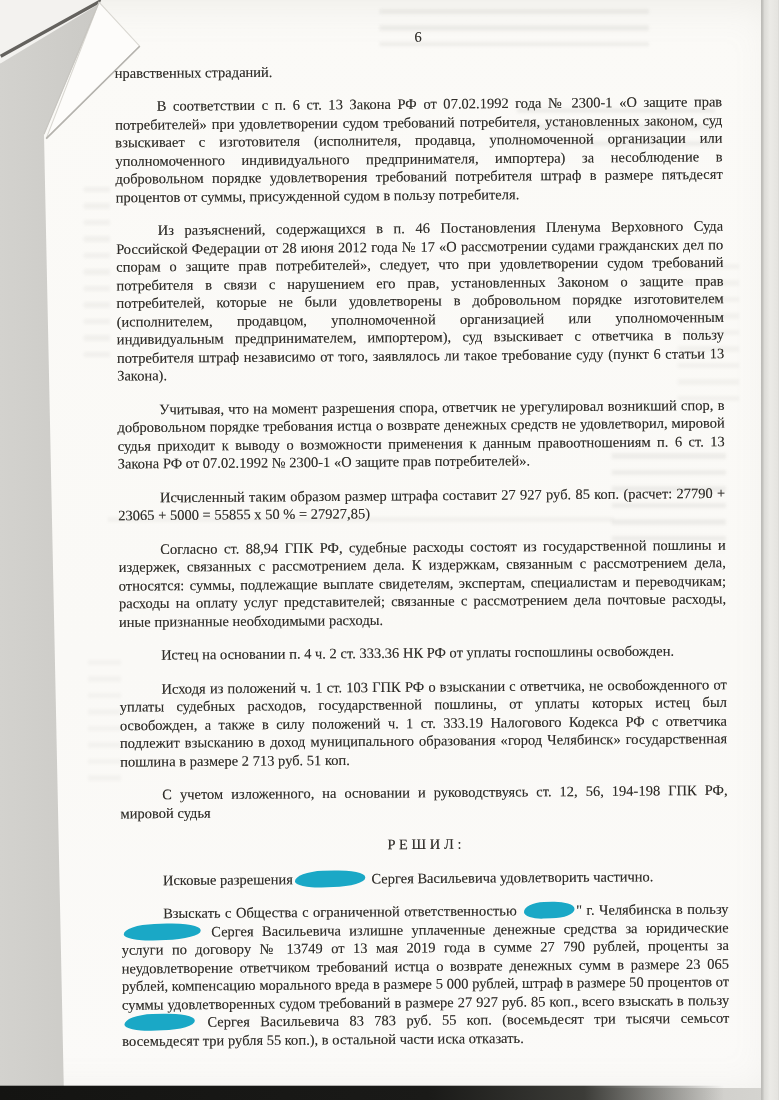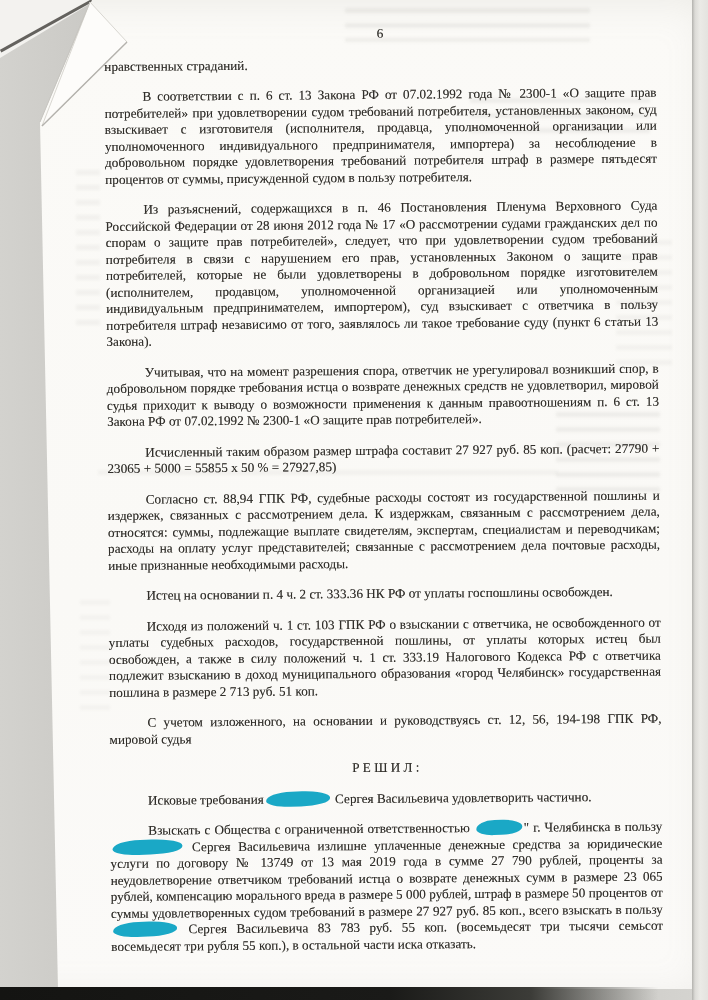--- a/index.html
+++ b/index.html
@@ -92,18 +92,18 @@
 <p class="para"><span class="run">нравственных страданий.</span></p>
     <p class="para indent"><span class="run">В соответствии с п. 6 ст. 13 Закона РФ от 07.02.1992 года № 2300-1 «О защите прав потребителей» при удовлетворении судом требований потребителя, установленных законом, суд взыскивает с изготовителя (исполнителя, продавца, уполномоченной организации или уполномоченного индивидуального предпринимателя, импортера) за несоблюдение в добровольном порядке удовлетворения требований потребителя штраф в размере пятьдесят процентов от суммы, присужденной судом в пользу потребителя.</span></p>
     <p class="para indent"><span class="run">Из разъяснений, содержащихся в п. 46 Постановления Пленума Верховного Суда Российской Федерации от 28 июня 2012 года № 17 «О рассмотрении судами гражданских дел по спорам о защите прав потребителей», следует, что при удовлетворении судом требований потребителя в связи с нарушением его прав, установленных Законом о защите прав потребителей, которые не были удовлетворены в добровольном порядке изготовителем (исполнителем, продавцом, уполномоченной организацией или уполномоченным индивидуальным предпринимателем, импортером), суд взыскивает с ответчика в пользу потребителя штраф независимо от того, заявлялось ли такое требование суду (пункт 6 статьи 13 Закона).</span></p>
     <p class="para indent"><span class="run">Учитывая, что на момент разрешения спора, ответчик не урегулировал возникший спор, в добровольном порядке требования истца о возврате денежных средств не удовлетворил, мировой судья приходит к выводу о возможности применения к данным правоотношениям п. 6 ст. 13 Закона РФ от 07.02.1992 № 2300-1 «О защите прав потребителей».</span></p>
     <p class="para indent"><span class="run">Исчисленный таким образом размер штрафа составит 27 927 руб. 85 коп. (расчет: 27790 + 23065 + 5000 = 55855 х 50 % = 27927,85)</span></p>
     <p class="para indent"><span class="run">Согласно ст. 88,94 ГПК РФ, судебные расходы состоят из государственной пошлины и издержек, связанных с рассмотрением дела. К издержкам, связанным с рассмотрением дела, относятся: суммы, подлежащие выплате свидетелям, экспертам, специалистам и переводчикам; расходы на оплату услуг представителей; связанные с рассмотрением дела почтовые расходы, иные признанные необходимыми расходы.</span></p>
     <p class="para indent"><span class="run">Истец на основании п. 4 ч. 2 ст. 333.36 НК РФ от уплаты госпошлины освобожден.</span></p>
     <p class="para indent"><span class="run">Исходя из положений ч. 1 ст. 103 ГПК РФ о взыскании с ответчика, не освобожденного от уплаты судебных расходов, государственной пошлины, от уплаты которых истец был освобожден, а также в силу положений ч. 1 ст. 333.19 Налогового Кодекса РФ с ответчика подлежит взысканию в доход муниципального образования «город Челябинск» государственная пошлина в размере 2 713 руб. 51 коп.</span></p>
     <p class="para indent"><span class="run">С учетом изложенного, на основании и руководствуясь ст. 12, 56, 194-198 ГПК РФ, мировой судья</span></p>
     <p class="para center"><span class="run">Р Е Ш И Л :</span></p>
-    <p class="para indent"><span class="run">Исковые требования</span><span class="redaction" style="width: 64px; background: rgb(26, 168, 198);"></span><span class="run"> Сергея Васильевича удовлетворить частично.</span></p>
+    <p class="para indent"><span class="run">Исковые разрешения</span><span class="redaction" style="width: 64px; background: rgb(26, 168, 198);"></span><span class="run"> Сергея Васильевича удовлетворить частично.</span></p>
     <p class="para indent"><span class="run">Взыскать с Общества с ограниченной ответственностью </span><span class="redaction" style="width: 46px; background: rgb(26, 168, 198);"></span><span class="run">" г. Челябинска в пользу </span><span class="redaction" style="width: 70px; background: rgb(26, 168, 198);"></span><span class="run"> Сергея Васильевича излишне уплаченные денежные средства за юридические услуги по договору № 13749 от 13 мая 2019 года в сумме 27 790 рублей, проценты за неудовлетворение ответчиком требований истца о возврате денежных сумм в размере 23 065 рублей, компенсацию морального вреда в размере 5 000 рублей, штраф в размере 50 процентов от суммы удовлетворенных судом требований в размере 27 927 руб. 85 коп., всего взыскать в пользу </span><span class="redaction" style="width: 64px; background: rgb(26, 168, 198);"></span><span class="run"> Сергея Васильевича 83 783 руб. 55 коп. (восемьдесят три тысячи семьсот восемьдесят три рубля 55 коп.), в остальной части иска отказать.</span></p>
   </div>
 
 <div class="right-edge"></div>
 <div class="bottom-strip"></div>
 
 </body></html>

